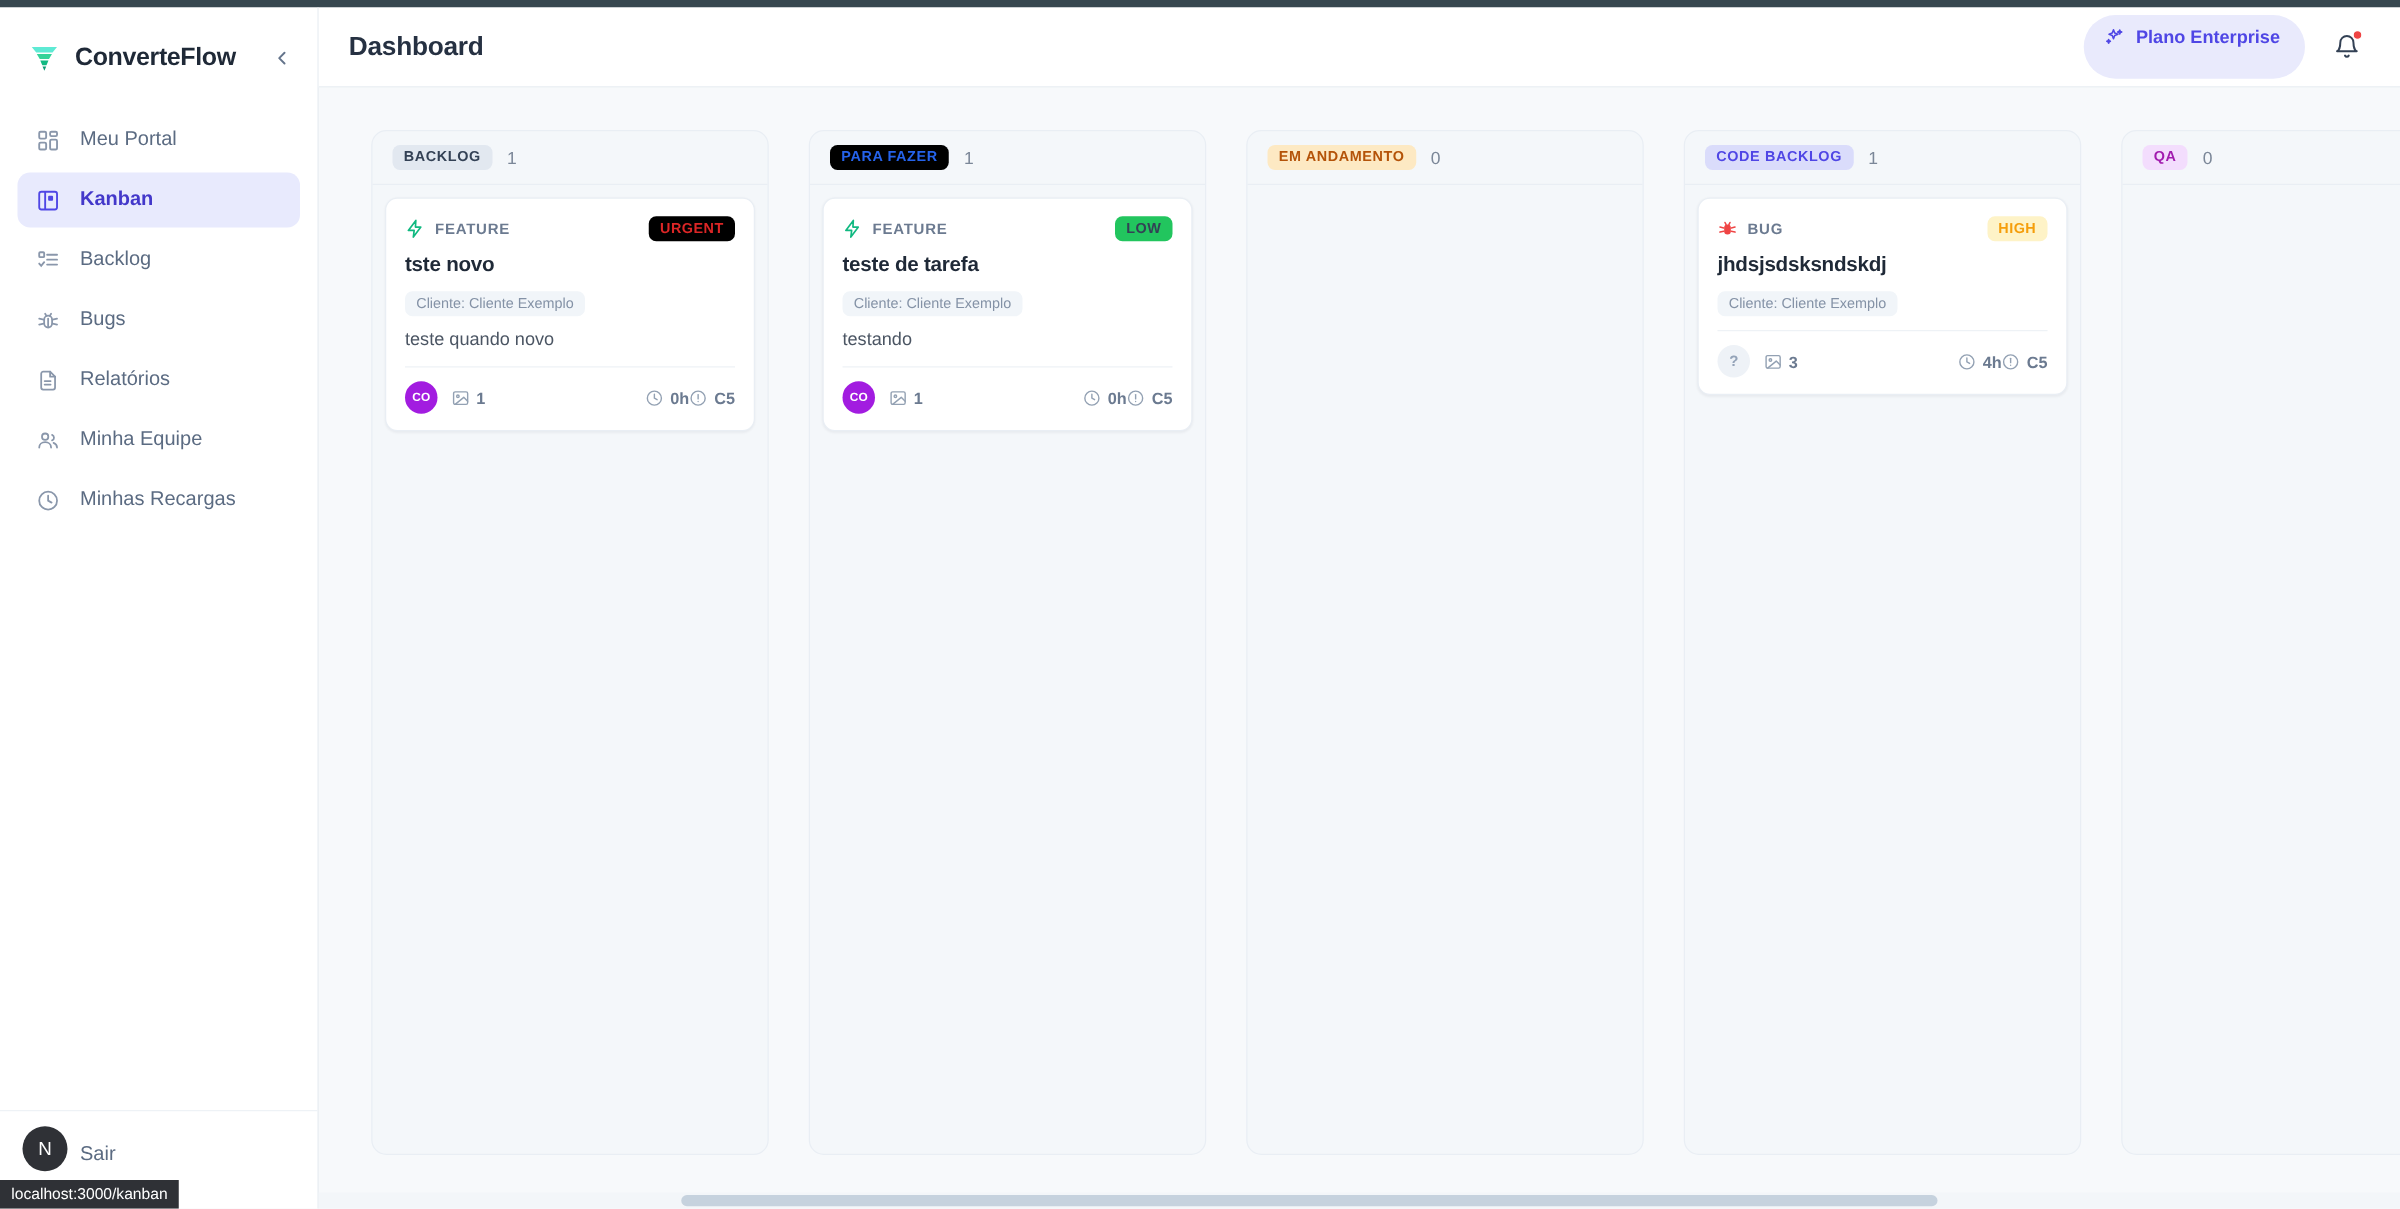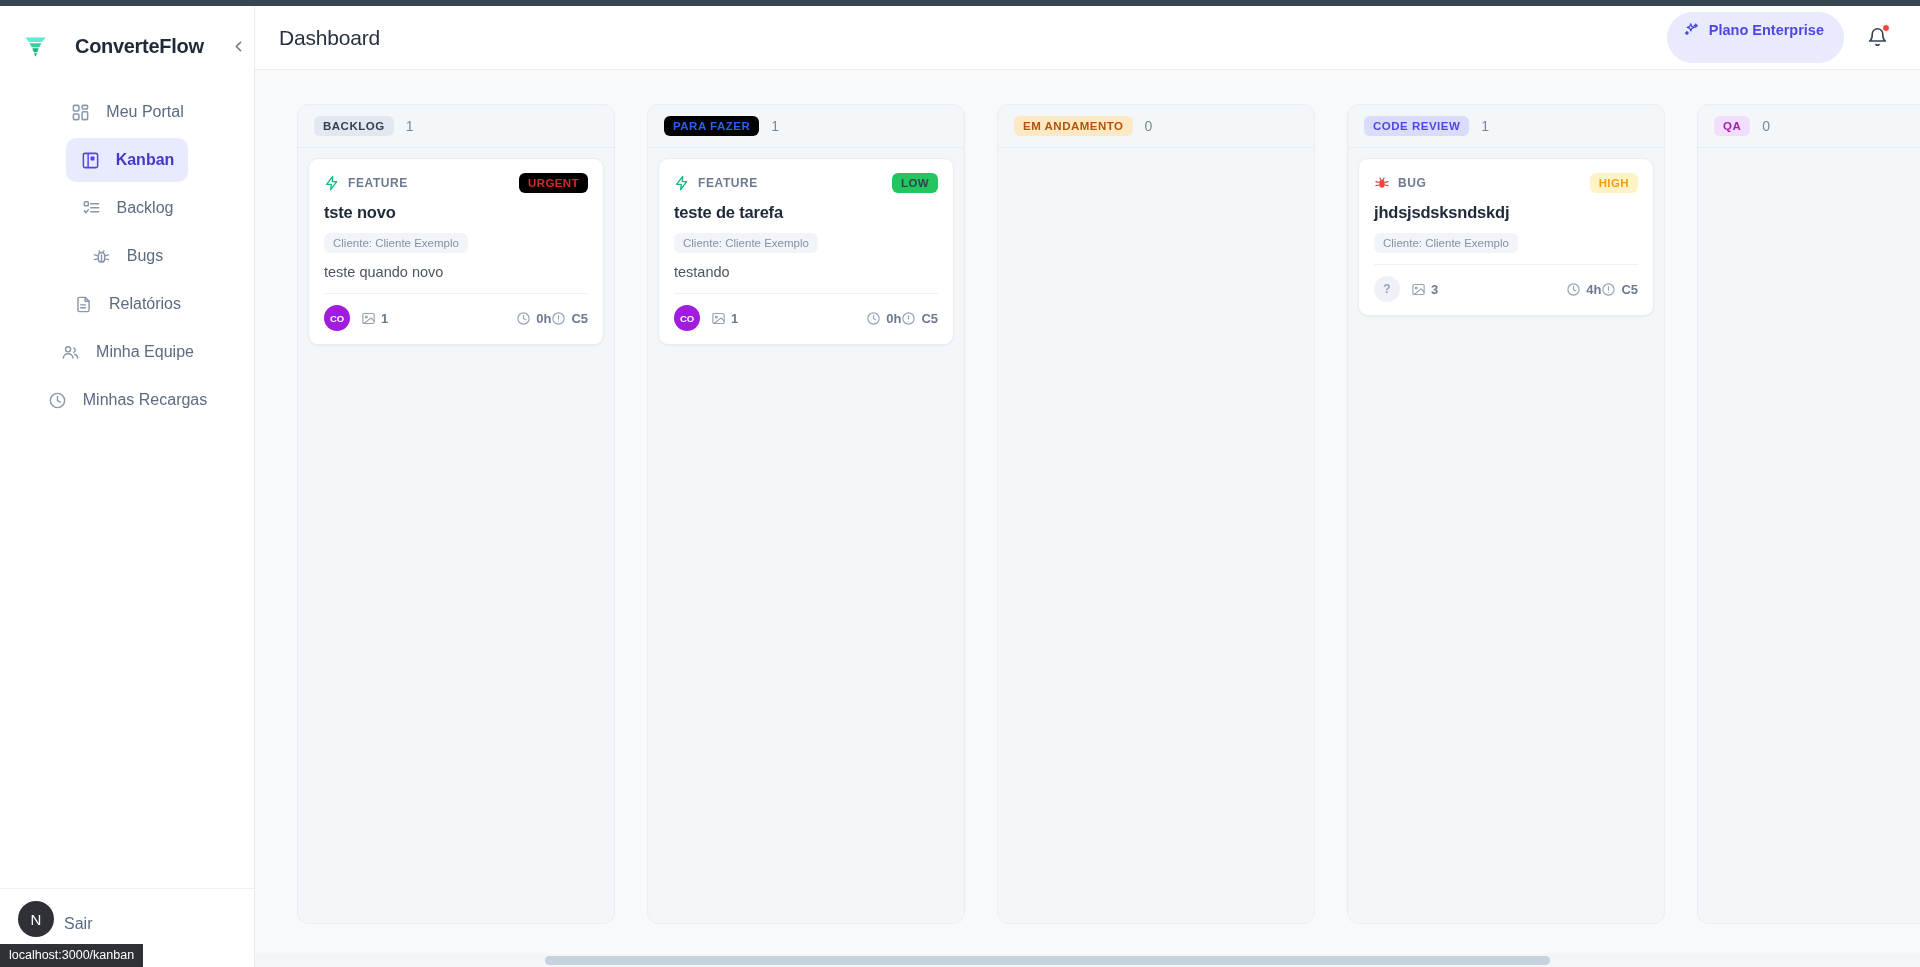--- a/index.html
+++ b/index.html
@@ -17,33 +17,33 @@
   }
 
   
   .sidebar{
     position:absolute; top:6px; left:0; width:255px; height:961px;
     background:#ffffff; border-right:1px solid #e6ebf1;
     display:flex; flex-direction:column;
   }
   .brand{
     height:64px; display:flex; align-items:center; padding:16px 18px 0 22px;
-    gap:26px;
+    gap:11px;
   }
   .brand-logo{ width:27px; height:27px; flex:none; }
   .brand-name{
     font-size:20px; font-weight:700; color:#1f2937; letter-spacing:-0.3px;
     flex:1;
   }
   .collapse-btn{
     width:22px;height:22px;display:flex;align-items:center;justify-content:center;
     color:#64748b; cursor:pointer;
   }
 
-  .nav{ margin-top:20px; padding:0 14px; display:flex; flex-direction:column; gap:4px;align-items:center; }
+  .nav{ margin-top:20px; padding:0 14px; display:flex; flex-direction:column; gap:4px; }
   .nav-item{
     display:flex; align-items:center; gap:15px;
     height:44px; padding:0 14px; border-radius:10px;
     color:#5b6b82; font-size:16px; cursor:pointer;
   }
   .nav-item .ico{ width:21px;height:21px;flex:none;display:flex;align-items:center;justify-content:center;color:#8a97ab; }
   .nav-item.active{ background:#e8eafd; color:#4338ca; font-weight:700; }
   .nav-item.active .ico{ color:#4f46e5; }
 
   .sidebar-bottom{
@@ -66,21 +66,21 @@
     background:#2f3136; color:#ffffff;
     font-size:12.5px; padding:4px 9px 5px 9px; white-space:nowrap; z-index:7;
   }
 
   
   .topbar{
     position:absolute; top:6px; left:255px; width:1665px; height:64px;
     background:#ffffff; border-bottom:1px solid #e8edf2;
     display:flex; align-items:center; padding:0 28px 0 24px;
   }
-  .page-title{ font-size:21px; font-weight:400; color:#263142; letter-spacing:-0.2px; }
+  .page-title{ font-size:21px; font-weight:700; color:#263142; letter-spacing:-0.2px; }
   .topbar-right{ margin-left:auto; display:flex; align-items:center; gap:18px; }
   .plan-pill{
     display:flex;align-items:center;gap:9px;
     background:#e9eafc; color:#4f46e5; font-weight:700; font-size:14.5px;
     border-radius:999px; padding:9px 20px 25px 16px; cursor:pointer;
   }
   .bell-wrap{ position:relative; width:30px;height:30px;display:flex;align-items:center;justify-content:center;cursor:pointer;color:#334155; }
   .bell-dot{
     position:absolute; top:1px; right:2px; width:8px;height:8px;border-radius:50%;
     background:#ef4444; border:1.5px solid #ffffff;
@@ -427,21 +427,21 @@
     </section>
     <section class="column">
       <div class="col-head">
         <span class="col-badge" style="background:#fde9c3;color:#b45309">EM ANDAMENTO</span>
         <span class="col-count">0</span>
       </div>
       <div class="col-body"></div>
     </section>
     <section class="column">
       <div class="col-head">
-        <span class="col-badge" style="background:#dadcfb;color:#4f46e5">CODE REVIEW</span>
+        <span class="col-badge" style="background:#dadcfb;color:#4f46e5">CODE BACKLOG</span>
         <span class="col-count">1</span>
       </div>
       <div class="col-body">
         <article class="card">
           <div class="card-top">
             <span class="type-wrap">
               <span style="display:flex;color:#ef4444">
                 <svg viewBox="0 0 24 24" width="16" height="16" fill="none" stroke="currentColor" stroke-width="1.9" stroke-linecap="round">
                   <rect x="8" y="7" width="8" height="12" rx="4" fill="currentColor" stroke="none"></rect>
                   <line x1="3" y1="10" x2="7.5" y2="11"></line>

